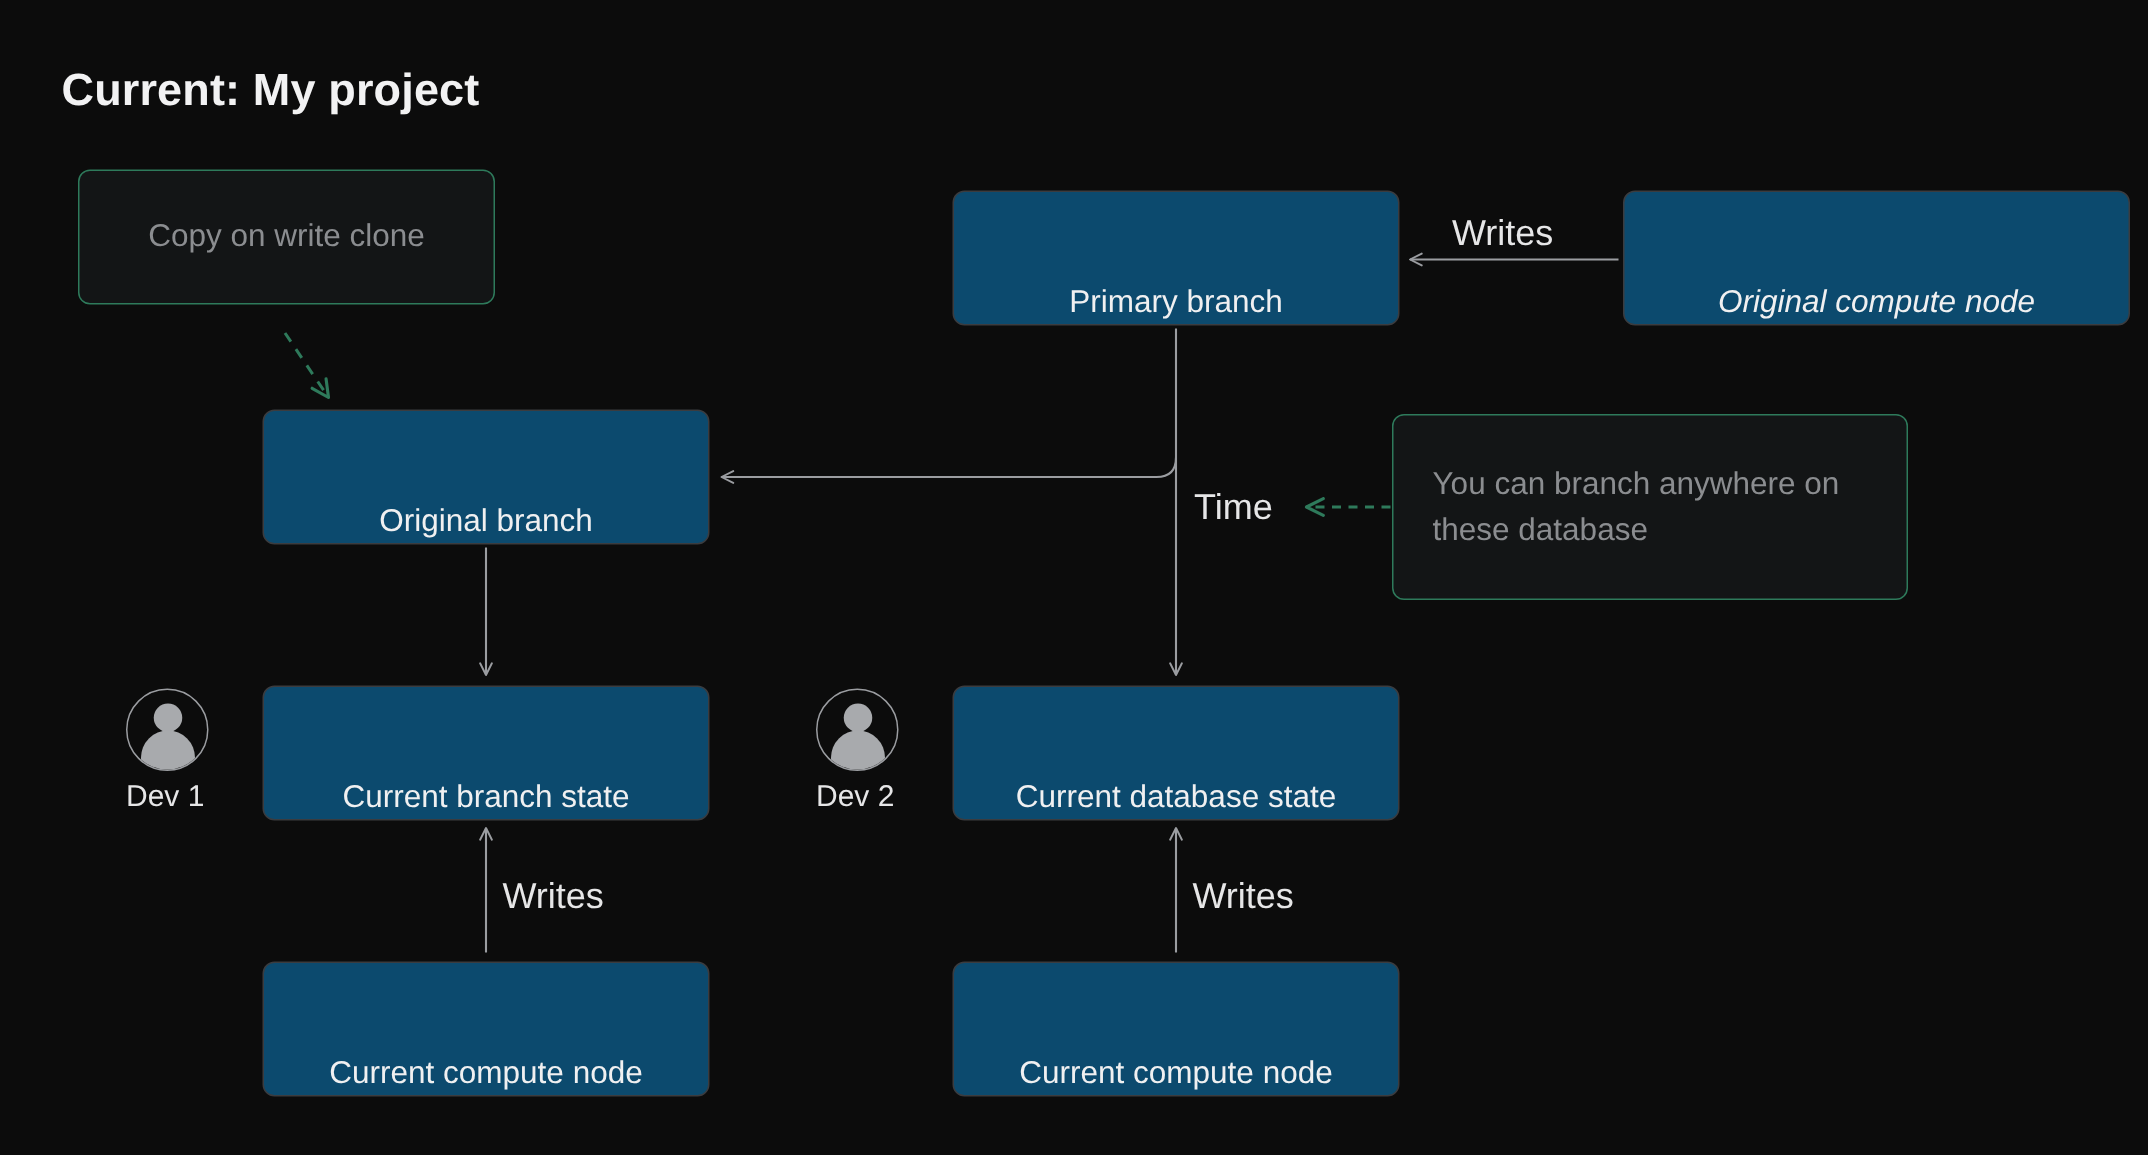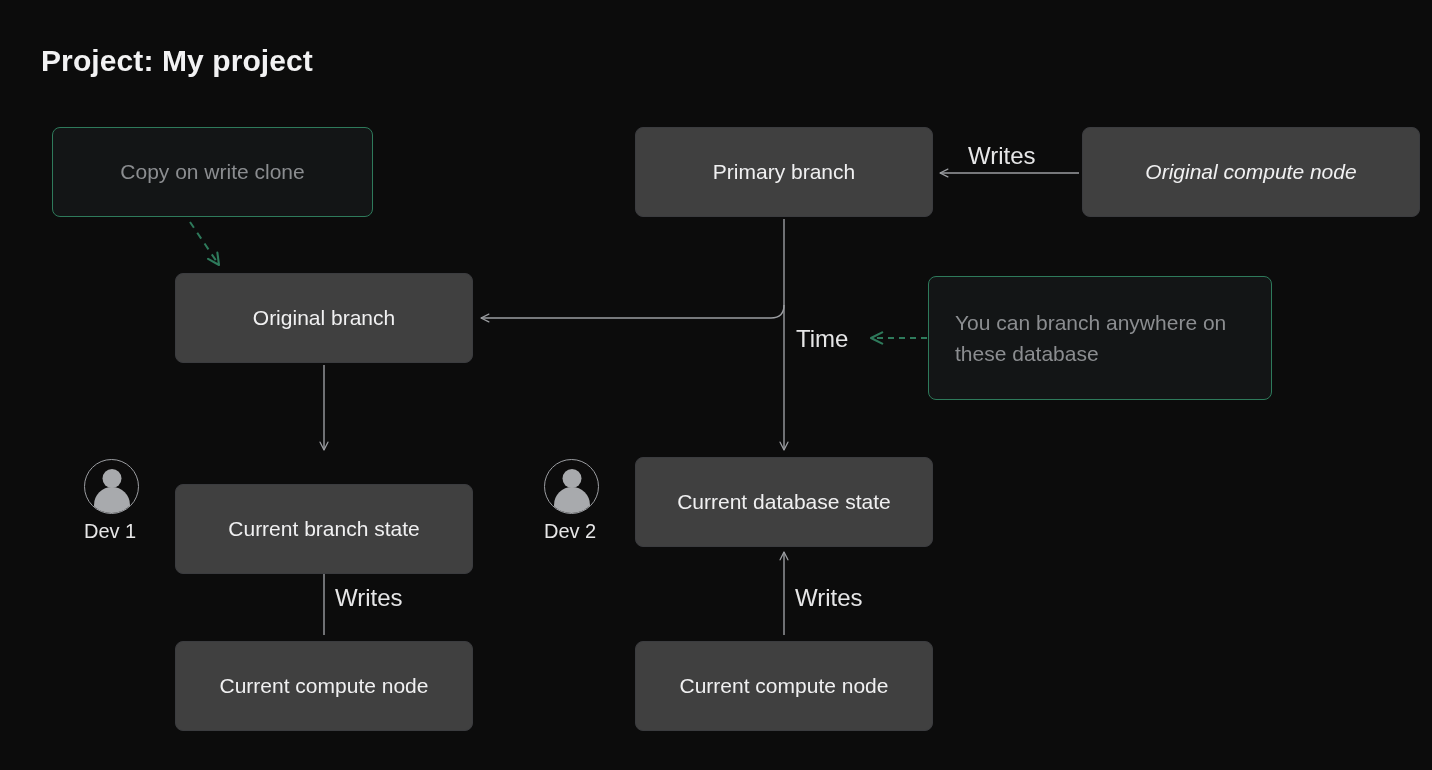--- a/index.html
+++ b/index.html
@@ -37,23 +37,24 @@
     box-sizing: border-box;
     border-radius: 8px;
     display: flex;
     align-items: center;
     justify-content: center;
     text-align: center;
     font-size: 21px;
     line-height: 1.35;
   }
   .node.solid {
-    background: #404040;
+    background: #0c4a6e;
     border: 1px solid #3b3c3f;
     color: #f0f0f1;
+    align-items: flex-end;
   }
   .node.ghost {
     background: #131516;
     border: 1px solid #2e7a5b;
     color: #8b8d90;
   }
   .node.ghost.left-text {
     justify-content: flex-start;
     text-align: left;
     padding: 0 26px;
@@ -119,21 +120,21 @@
     width: 1432px;
     height: 770px;
     pointer-events: none;
   }
 </style>
 </head>
 <body>
 
 <div id="canvas">
 
-  <div id="page-title">Project: My project</div>
+  <div id="page-title">Current: My project</div>
 
   <svg id="edges" viewBox="0 0 1432 770" width="1432" height="770">
     <defs>
       <marker id="arrow-grey" viewBox="0 0 10 10" refX="9" refY="5" markerWidth="7" markerHeight="7" orient="auto-start-reverse">
         <path d="M 1 1 L 9 5 L 1 9" fill="none" stroke="#9b9da1" stroke-width="1.3" stroke-linecap="round" stroke-linejoin="round"></path>
       </marker>
       <marker id="arrow-green" viewBox="0 0 10 10" refX="9" refY="5" markerWidth="7" markerHeight="7" orient="auto-start-reverse">
         <path d="M 1 1 L 9 5 L 1 9" fill="none" stroke="#2e7a5b" stroke-width="1.5" stroke-linecap="round" stroke-linejoin="round"></path>
       </marker>
     </defs>
@@ -148,21 +149,21 @@
 
     <path d="M 324 635 L 324 552" fill="none" stroke="#9b9da1" stroke-width="1.4" marker-end="url(#arrow-grey)"></path>
 
     <path d="M 784 635 L 784 552" fill="none" stroke="#9b9da1" stroke-width="1.4" marker-end="url(#arrow-grey)"></path>
 
     <path d="M 190 222 L 219 265" fill="none" stroke="#2e7a5b" stroke-width="2" stroke-dasharray="7 6" marker-end="url(#arrow-green)"></path>
 
     <path d="M 927 338 L 871 338" fill="none" stroke="#2e7a5b" stroke-width="2" stroke-dasharray="6 5" marker-end="url(#arrow-green)"></path>
   </svg>
 
-  <div class="node ghost" style="left:52px; top:127px; width:321px; height:90px;text-align:center;">
+  <div class="node ghost" style="left:52px; top:113px; width:278px; height:90px;text-align:center;">
     <span>Copy on write clone</span>
   </div>
 
   <div class="node solid" style="left:635px; top:127px; width:298px; height:90px;">
     <span>Primary branch</span>
   </div>
 
   <div class="node solid" style="left:1082px; top:127px; width:338px; height:90px;font-style:italic;">
     <span>Original compute node</span>
   </div>
@@ -180,21 +181,21 @@
   </div>
 
   <div class="avatar-group" style="left:84px; top:459px;">
     <div class="avatar">
       <div class="head"></div>
       <div class="body"></div>
     </div>
     <div class="avatar-label">Dev 1</div>
   </div>
 
-  <div class="node solid" style="left:175px; top:457px; width:298px; height:90px;margin-top:27px;">
+  <div class="node solid" style="left:175px; top:457px; width:298px; height:90px;">
     <span>Current branch state</span>
   </div>
 
   <div class="avatar-group" style="left:544px; top:459px;">
     <div class="avatar">
       <div class="head"></div>
       <div class="body"></div>
     </div>
     <div class="avatar-label">Dev 2</div>
   </div>

